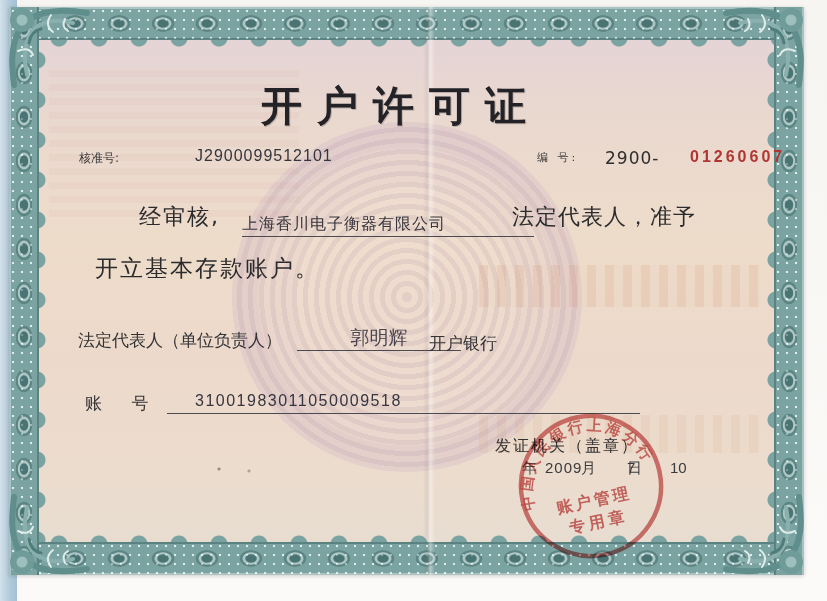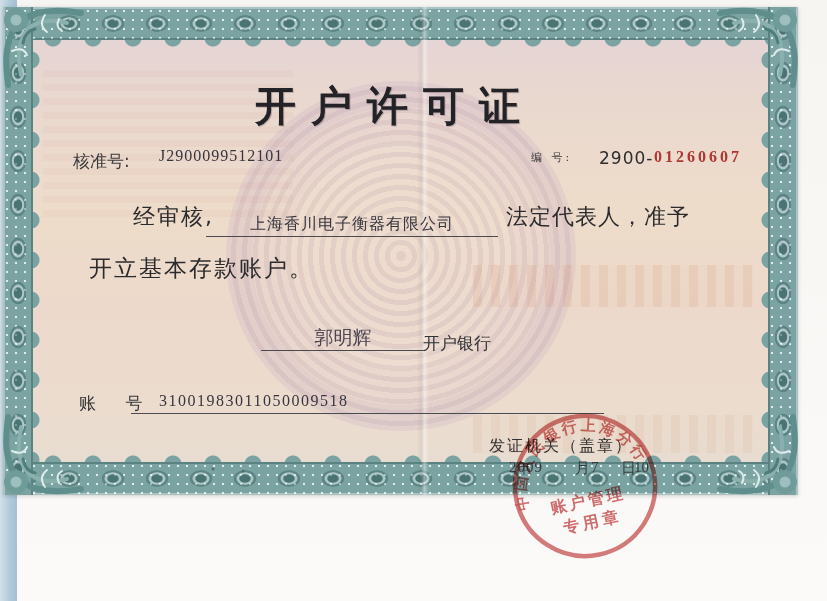--- a/index.html
+++ b/index.html
@@ -5,21 +5,21 @@
   * { margin:0; padding:0; box-sizing:border-box; }
   html,body { width:827px; height:601px; overflow:hidden; background:#f8f7f4;
     font-family:"DejaVu Sans","Liberation Sans",sans-serif; }
   .stage { position:relative; width:827px; height:601px; background:linear-gradient(180deg,#f6f5f2 0%,#fbfaf8 100%); }
 
   
   .scan-strip { position:absolute; left:0; top:0; width:17px; height:601px;
     background:linear-gradient(90deg,#d3e0ea 0%,#b2cbdb 55%,#a4c0d2 100%); }
 
   
-  .certificate { position:absolute; left:3px; top:7px; width:795px; height:488px;
+  .certificate { position:absolute; left:9px; top:7px; width:795px; height:568px;
     background:
       linear-gradient(180deg,#e2d2d8 0%,#e9d8cf 18%,#eedcca 42%,#ecd9cb 62%,#ecdccd 80%,#e6ddd3 100%);
     box-shadow:0 1px 4px rgba(0,0,0,.18); }
 
   
   .edge { position:absolute; background-color:#7ba3a1; z-index:2; }
   .edge-h { left:0; right:0; height:33px;
     background-image:
       radial-gradient(ellipse 15px 11px at 22px 50%, rgba(25,70,70,.50) 0 34%, rgba(235,245,244,.45) 42% 52%, rgba(25,70,70,.32) 60% 72%, rgba(0,0,0,0) 78%),
       radial-gradient(circle 1.3px at 4px 4px, rgba(240,250,249,.85) 0 1px, rgba(0,0,0,0) 1.6px);
@@ -61,37 +61,37 @@
   .band-2 { left:470px; right:44px; top:408px; height:38px;
     background:repeating-linear-gradient(90deg, rgba(205,145,105,.12) 0 9px, rgba(230,195,165,.06) 9px 18px); }
   .band-3 { left:40px; top:60px; width:250px; height:150px;
     background:repeating-linear-gradient(0deg, rgba(210,160,150,.10) 0 7px, rgba(235,215,205,.05) 7px 14px); }
   .crease-v { position:absolute; top:0; bottom:0; left:414px; width:12px; z-index:4;
     background:linear-gradient(90deg, rgba(0,0,0,0), rgba(110,90,90,.10) 35%, rgba(255,255,255,.40) 62%, rgba(0,0,0,0)); }
 
   
   .text-layer { position:absolute; inset:0; z-index:5; color:#2e2e2e; }
   .abs { position:absolute; }
-  .serif { font-family:Liberation Serif, serif; }
+  .serif { font-family:Liberation Sans, sans-serif;margin-left:30px; }
 
   .title { left:0; right:26px; top:72px; text-align:center; font-size:41px; font-weight:bold;
     letter-spacing:15px; text-indent:15px; color:#232226;
     font-family:"DejaVu Serif","Liberation Serif",serif;
     text-shadow:1px 1px 0 rgba(60,50,60,.25); }
 
   .label { color:#3a3a3c; }
-  .approval-label { left:70px; top:143px; font-size:17px; }
+  .approval-label { left:70px; top:143px; font-size:12px; }
   .approval-value { left:156px; top:140px; font-size:16px; letter-spacing:1px; color:#35353f; }
   .serial-label  { left:528px; top:143px; font-size:11px; letter-spacing:3px; }
   .serial-prefix { left:596px; top:141px; font-size:17px; letter-spacing:1px; }
   .serial-number { left:651px; top:141px; font-size:16px; font-weight:bold; letter-spacing:3px; color:#b13531; }
 
   .body-prefix { left:130px; top:195px; font-size:22px; letter-spacing:2px; color:#2b2b2d; }
   .company-line { left:203px; top:203px; width:292px; height:27px; border-bottom:1.5px solid #4a4a50;
-    text-align:center; font-size:16px; color:#37353d; letter-spacing:1px; line-height:27px; }
+    text-align:left; font-size:16px; color:#37353d; letter-spacing:1px; line-height:27px; }
   .body-suffix { left:503px; top:195px; font-size:22px; letter-spacing:1px; color:#2b2b2d; }
   .body-line2 { left:60px; top:246px; font-size:23px; letter-spacing:2px; color:#2b2b2d;margin-left:26px; }
 
   .rep-label { left:69px; top:322px; font-size:17px; color:#333336; }
   .rep-line { left:258px; top:318px; width:164px; height:26px; border-bottom:1.5px solid #4a4a50;
     text-align:center; font-size:19px; line-height:26px; color:#4a4450; }
   .bank-label { left:420px; top:325px; font-size:17px; color:#333336; }
   .bank-line { left:491px; top:303px; width:214px; height:43px; border-bottom:1.5px solid #4a4a50;
     font-size:13.5px; line-height:18px; color:#3c3a44; padding-left:22px; text-indent:0; }
   .bank-line .bank-name { display:block; width:206px; }
@@ -180,20 +180,21 @@
 
       <div class="abs label serial-label">编 号:</div>
       <div class="abs serial-prefix">2900-</div>
       <div class="abs serif serial-number">01260607</div>
 
       <div class="abs body-prefix">经审核,</div>
       <div class="abs serif company-line">上海香川电子衡器有限公司</div>
       <div class="abs body-suffix">法定代表人，准予</div>
       <div class="abs body-line2">开立基本存款账户。</div>
 
+      <div class="abs rep-label">法定代表人（单位负责人）</div>
       <div class="abs serif rep-line">郭明辉</div>
 
       <div class="abs bank-label">开户银行</div>
 
       <div class="abs acct-label">账 号</div>
       <div class="abs serif acct-line">31001983011050009518</div>
 
       <div class="abs issuer-label">发证机关（盖章）</div>
 
       <div class="abs date-row">

